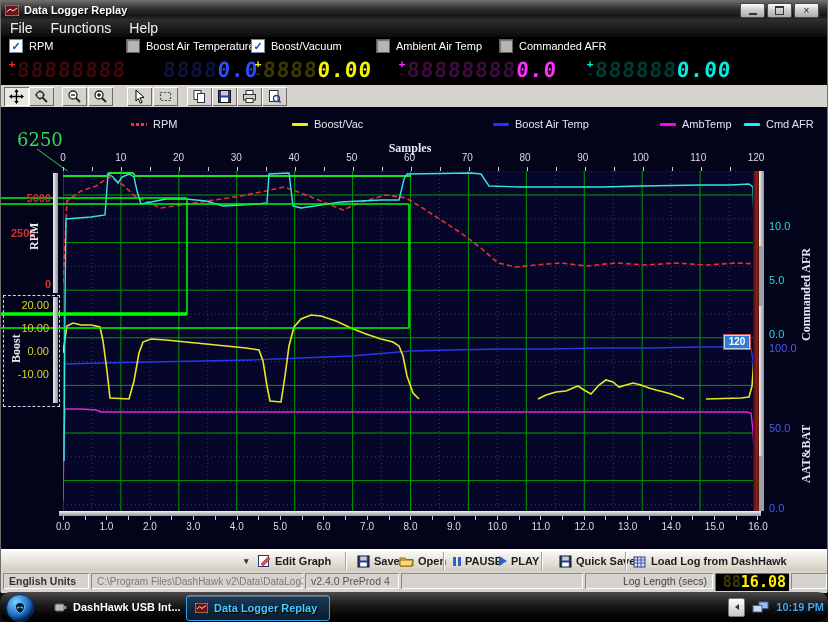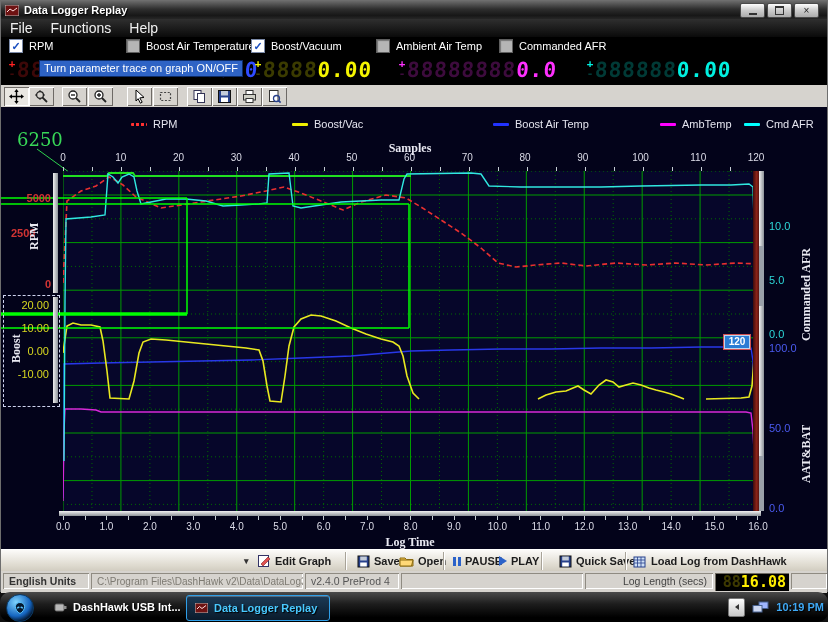--- a/index.html
+++ b/index.html
@@ -204,21 +204,20 @@
           <span class="dim">-</span>
       </div>
       <div class="lcd" style="left:406px;color:#ff30ff"><span class="dim">88888888</span><span>0.0</span></div>
 
       <div class="sgn" style="left:584px;color:#00f0e0">
         <span>+</span>
           <span class="dim">-</span>
       </div>
       <div class="lcd" style="left:594px;color:#00f0e0"><span class="dim">888888</span><span>0.00</span></div>
     </div>
-    <div class="tooltip">Turn parameter trace on graph ON/OFF</div>
 
     <div class="toolbar">
       <div class="tbtn pressed" style="left:3px">
         <svg width="15" height="15">
           <path d="M7.5 2v11M2 7.5h11" stroke="#000" stroke-width="1.4" fill="none"></path>
           <path d="M7.5 0l2.2 3h-4.4zM7.5 15l2.2-3h-4.4zM0 7.5l3-2.2v4.4zM15 7.5l-3-2.2v4.4z" fill="#000"></path>
         </svg>
       </div>
       <div class="tbtn" style="left:28px">
         <svg width="15" height="15">
@@ -435,21 +434,20 @@
             <span>8.0</span>
             <span>9.0</span>
             <span>10.0</span>
             <span>11.0</span>
             <span>12.0</span>
             <span>13.0</span>
             <span>14.0</span>
             <span>15.0</span>
             <span>16.0</span>
           </div>
-        <div class="axis-title abs" style="left:309px;top:396px;width:200px">Log Time</div>
       </div>
     </div>
 
     <div class="ctrlbar">
       <div class="cbtn" style="left:243px">
           <span class="caret">▾</span>
         </div>
       <div class="cbtn" style="left:256px">
         <svg width="14" height="14">
           <rect x="1.5" y="1.5" width="10" height="11" fill="#fff" stroke="#336"></rect>

